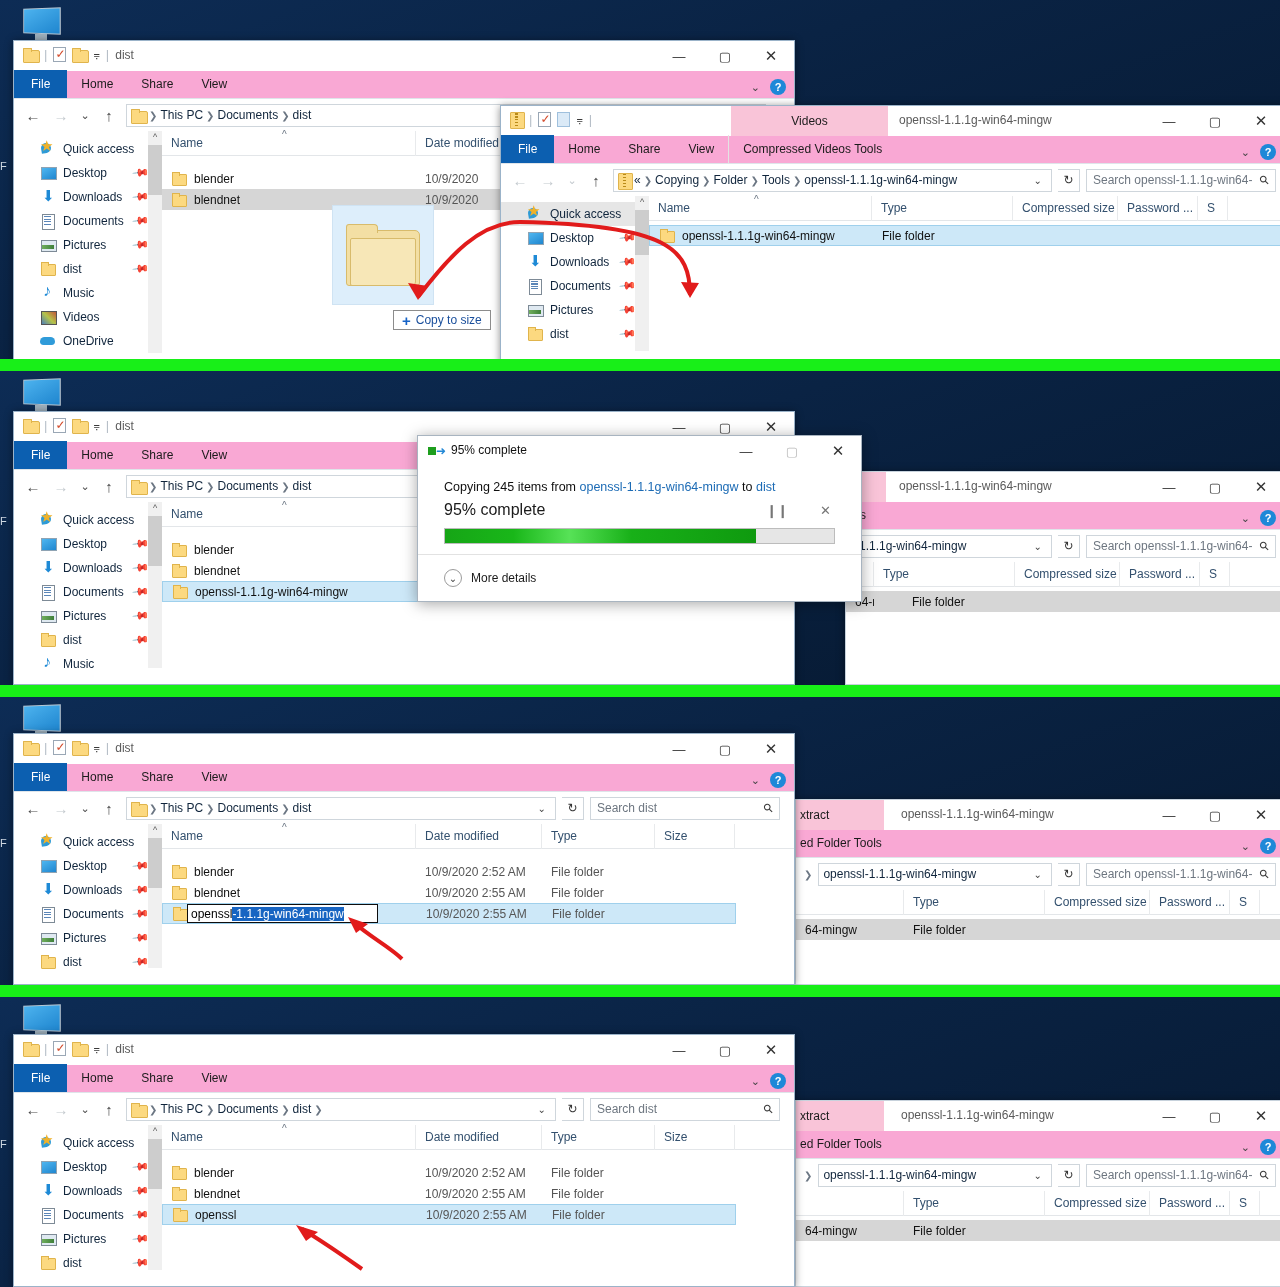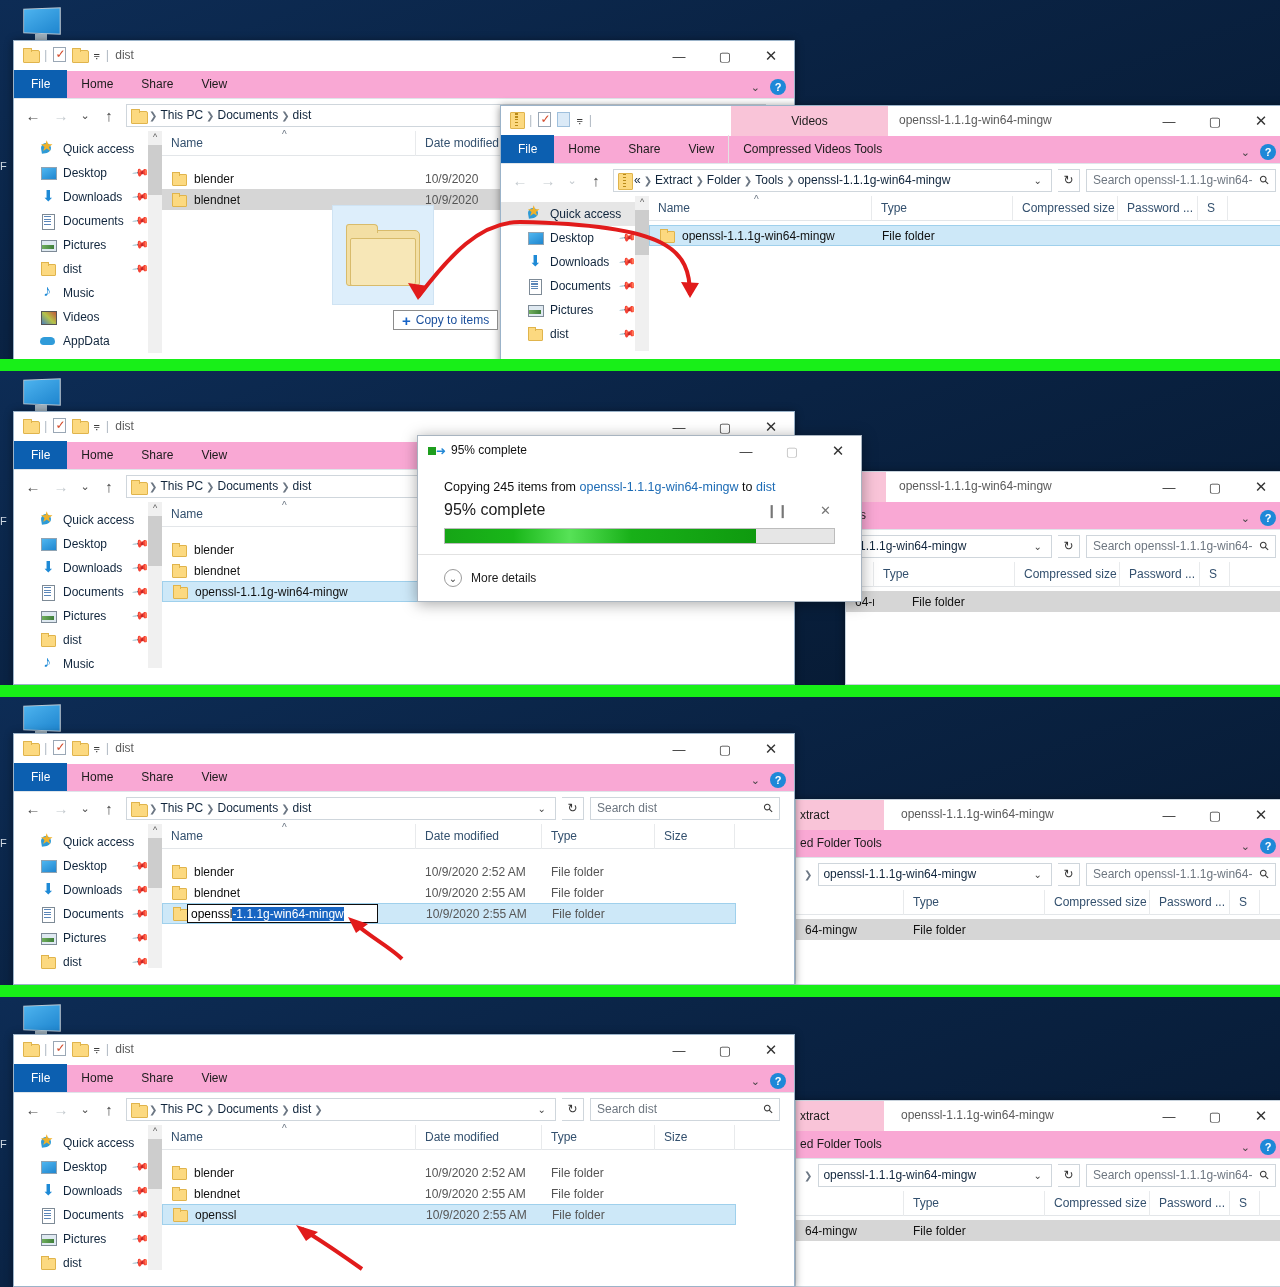--- a/index.html
+++ b/index.html
@@ -254,21 +254,21 @@
         <div class="sbitem">
             <span class="icon16 ic-music"></span>
             <span>Music</span>
           </div>
         <div class="sbitem">
             <span class="icon16 ic-video"></span>
             <span>Videos</span>
           </div>
         <div class="sbitem">
             <span class="icon16 ic-onedrive"></span>
-            <span>AppData</span>
+            <span>OneDrive</span>
           </div>
         <div class="sbtrack">
             <div class="up">^</div>
             <div class="thumb" style="top:14px;height:50px;"></div>
           </div>
       </div>
       <div class="content">
         <div class="colhead">
           <div class="sortmark" style="left:120px;">^</div>
           <div class="col" style="width:254px;">Name</div>
@@ -326,21 +326,21 @@
     </div>
     <div class="navbar">
       <span class="navbtn dis">←</span>
       <span class="navbtn dis">→</span>
       <span class="navbtn sm dis">⌄</span>
       <span class="navbtn">↑</span>
       <div class="crumbbox" style="max-width:472px;">
         <span class="zipicon"></span>
         <span>«</span>
         <span class="crumb-sep">❯</span>
-        <span>Extract</span>
+        <span>Copying</span>
         <span class="crumb-sep">❯</span>
         <span>Folder</span>
         <span class="crumb-sep">❯</span>
         <span>Tools</span>
         <span class="crumb-sep">❯</span>
         <span>openssl-1.1.1g-win64-mingw</span>
         <span class="caret">⌄</span>
       </div>
       <div class="refresh">↻</div>
       <div class="searchbox">
@@ -407,21 +407,21 @@
 
   <div class="ghost" style="left:332px;top:205px;width:102px;height:100px;">
     <div class="bigfolder">
       <div class="back"></div>
       <div class="tab"></div>
       <div class="front"></div>
     </div>
   </div>
   <div class="droptip" style="left:393px;top:310px;">
     <span class="plus">+</span>
-    <span>Copy to items</span>
+    <span>Copy to size</span>
   </div>
 
   <svg class="arrow" style="left:0;top:0;width:1280px;height:359px;">
     <path d="M690,295 C690,250 670,225 520,222 C480,222 450,255 418,297" fill="none" stroke="#e11b1b" stroke-width="4"></path>
     <path d="M418,300 L408,283 L428,286 Z" fill="#e11b1b"></path>
     <path d="M690,298 L681,282 L699,283 Z" fill="#e11b1b"></path>
   </svg>
   <div style="position:absolute;left:0;top:160px;color:#cfd8e2;font-size:11px;">F</div>
 </div>
 <div class="greenbar" style="top:359px;height:12px;"></div>

